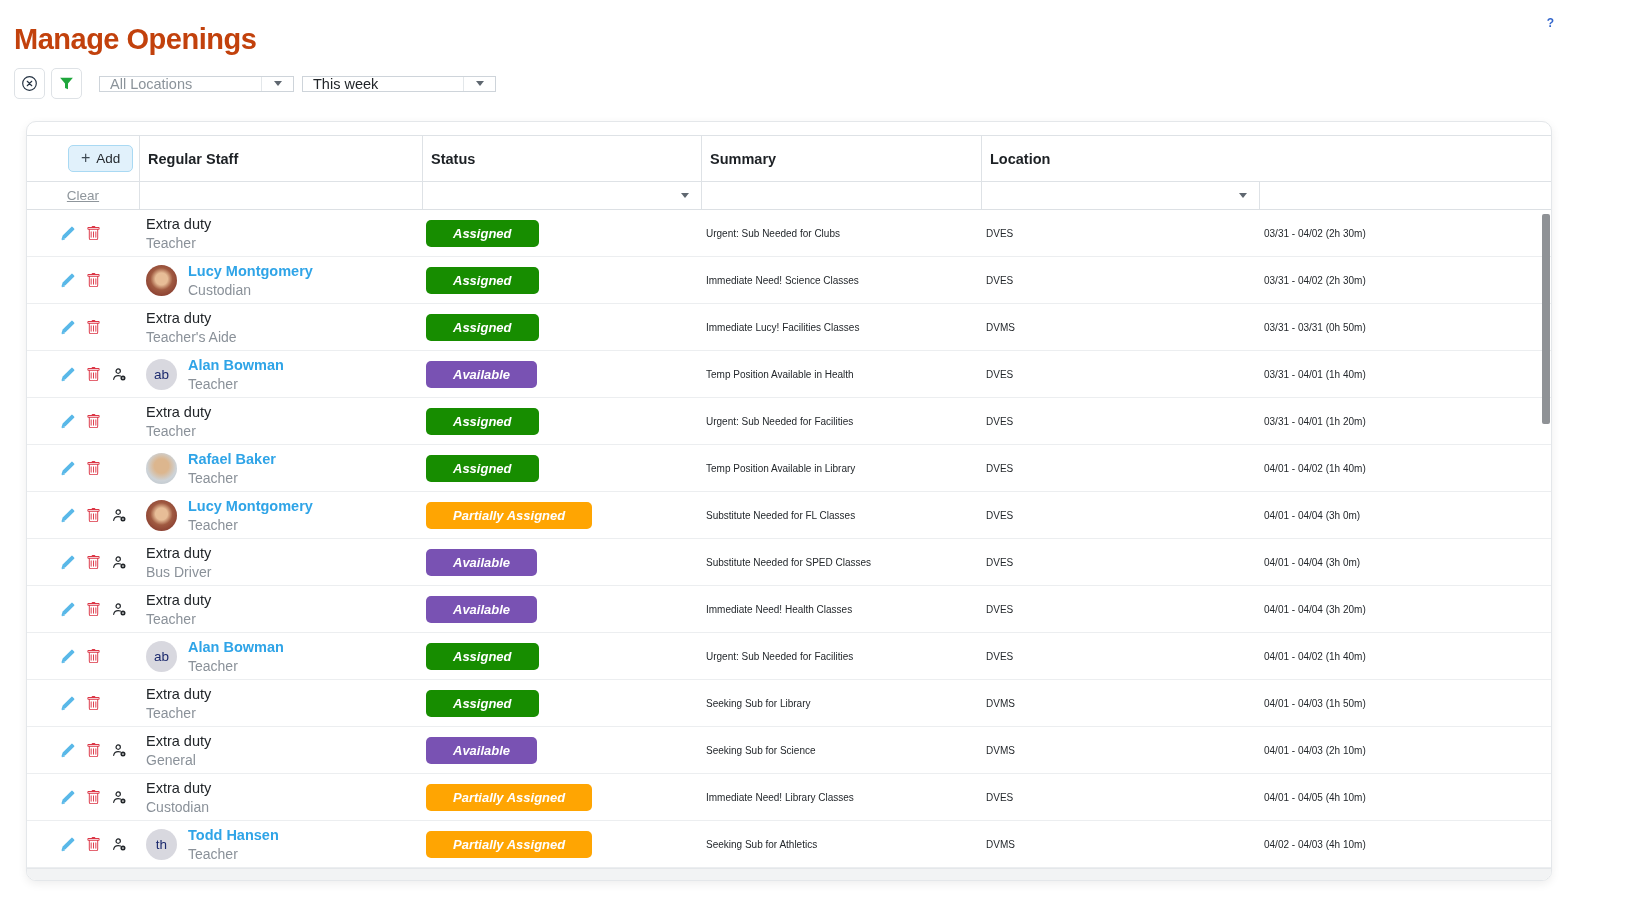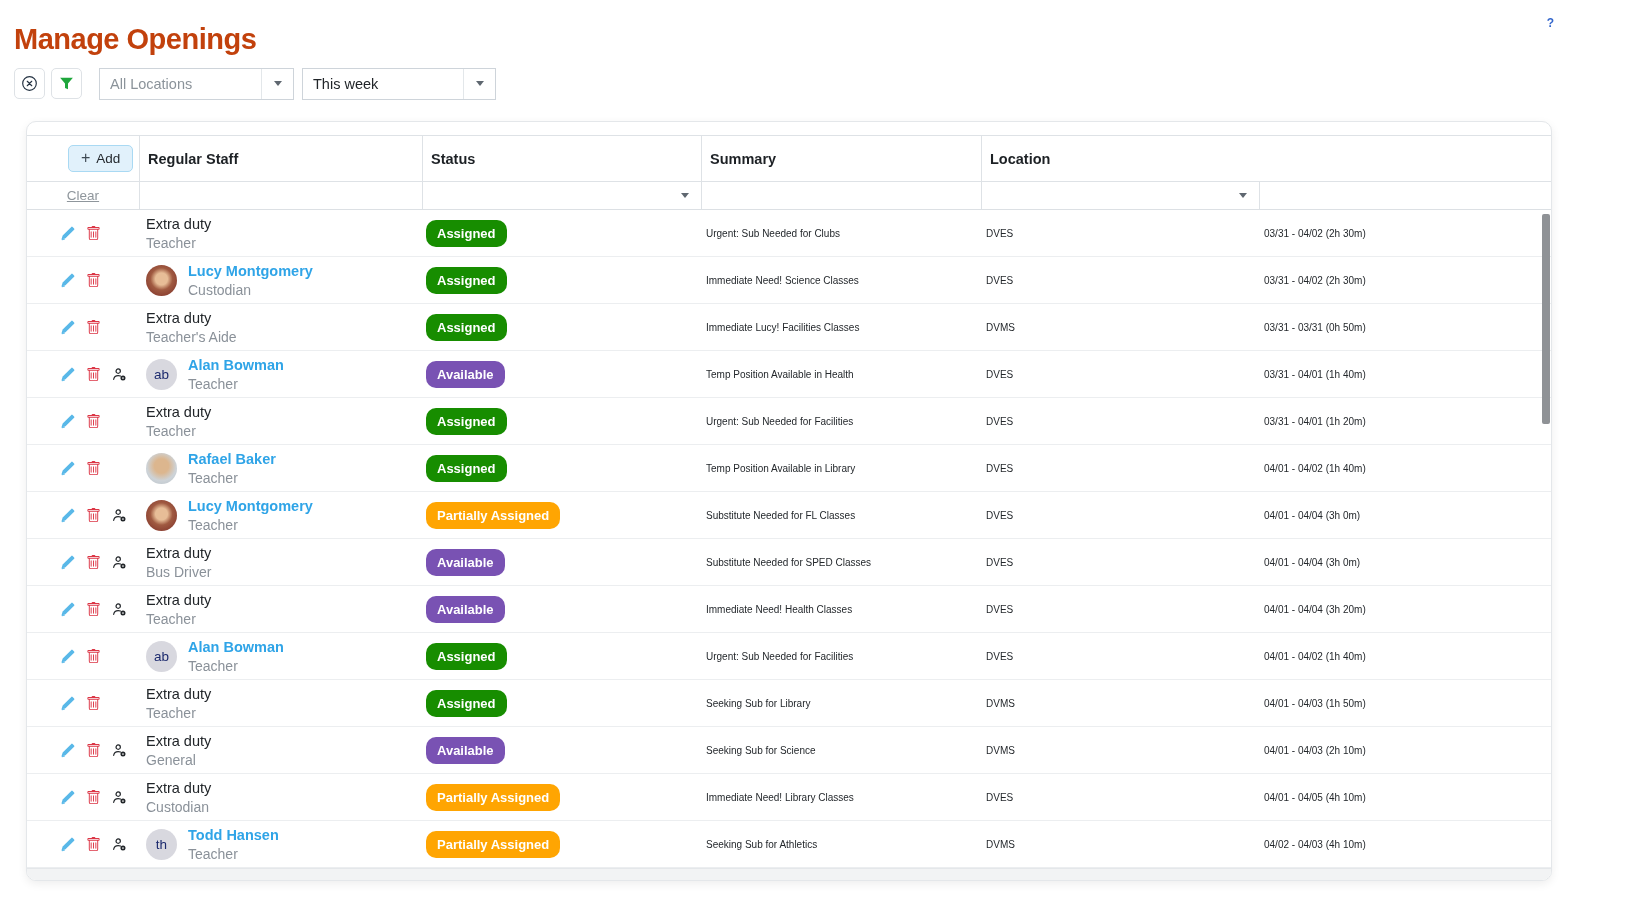--- a/index.html
+++ b/index.html
@@ -5,21 +5,21 @@
   * { margin:0; padding:0; box-sizing:border-box; }
   html,body { width:1640px; height:901px; background:#ffffff; font-family:"Liberation Sans", sans-serif; color:#212529; overflow:hidden; }
 
   .page-title { position:absolute; left:14px; top:12px; font-size:29px; font-weight:700; color:#c2410c; letter-spacing:-0.5px;margin-top:11px; }
   .help-link { position:absolute; right:86px; top:16px; font-size:12px; font-weight:700; color:#3366cc; cursor:pointer; }
 
   
   .filter-bar { position:absolute; left:14px; top:68px; height:31px; display:flex; align-items:center; }
   .icon-btn-sq { width:31px; height:31px; border:1px solid #dee2e6; border-radius:5px; background:#fff; display:flex; align-items:center; justify-content:center; cursor:pointer; }
   .icon-btn-sq + .icon-btn-sq { margin-left:6px; }
-  .select { height:32px; border:1px solid #ced4da; border-radius:0; background:#fff; display:flex; align-items:center; cursor:pointer; }
+  .select { height:16px; border:1px solid #ced4da; border-radius:0; background:#fff; display:flex; align-items:center; cursor:pointer; }
   .select-locations { width:195px; margin-left:17px; }
   .select-week { width:194px; margin-left:8px; }
   .select-value { flex:1; padding:0 10px; font-size:14.5px; }
   .select-value.placeholder { color:#8b939a; }
   .select-caret-zone { width:32px; height:100%; border-left:1px solid #e3e7ea; display:flex; align-items:center; justify-content:center; }
   .caret-down { width:0; height:0; border-left:4.5px solid transparent; border-right:4.5px solid transparent; border-top:5.5px solid #5f6770; }
 
   
   .card { position:absolute; left:26px; top:121px; width:1526px; height:760px; background:#fff; border:1px solid #e4e7ea; border-radius:10px; box-shadow:0 3px 10px rgba(0,0,0,.07); overflow:hidden; }
   .card-inner { padding-top:13px; }
@@ -50,21 +50,21 @@
   .cell-staff { display:flex; align-items:center; padding-left:7px; }
   .avatar { width:31px; height:31px; border-radius:50%; margin-right:11px; flex:0 0 31px; display:flex; align-items:center; justify-content:center; overflow:hidden; }
   .avatar.initials { background:#d8d8df; color:#1c2a6e; font-weight:400; font-size:13.5px; }
   .avatar.photo-lucy { background:radial-gradient(circle at 50% 45%, #e7bd97 26%, #a05a41 48%, #8e4434 72%, #b24538 100%); }
   .avatar.photo-rafael { background:radial-gradient(circle at 50% 42%, #dcb68e 30%, #cdd3d8 62%, #b8c0c6 100%); }
   .staff-name { font-size:14.5px; color:#212529; line-height:19px; }
   .staff-name.link { color:#2fa4e7; font-weight:700; cursor:pointer; }
   .staff-role { font-size:14px; color:#8a9199; line-height:18px; }
 
   .cell-status { padding-left:4px; }
-  .badge { display:inline-block; color:#fff; font-size:13px; font-weight:600; padding:6px 11px; border-radius:10px; }
+  .badge { display:inline-block; color:#fff; font-size:13px; font-weight:600; padding:6px 27px; border-radius:5px;font-style:italic; }
 
   .cell-text { font-size:10px; color:#24282c; padding-left:5px; }
 
   .vscroll { position:absolute; top:4px; right:1px; width:8px; height:650px; }
   .vscroll-thumb { width:8px; height:210px; background:#8f9296; border-radius:2px; cursor:pointer; }
 
   .card-footer { height:14px; background:#f2f3f4; border-top:1px solid #e4e7ea; }
 </style>
 </head>
 <body>

